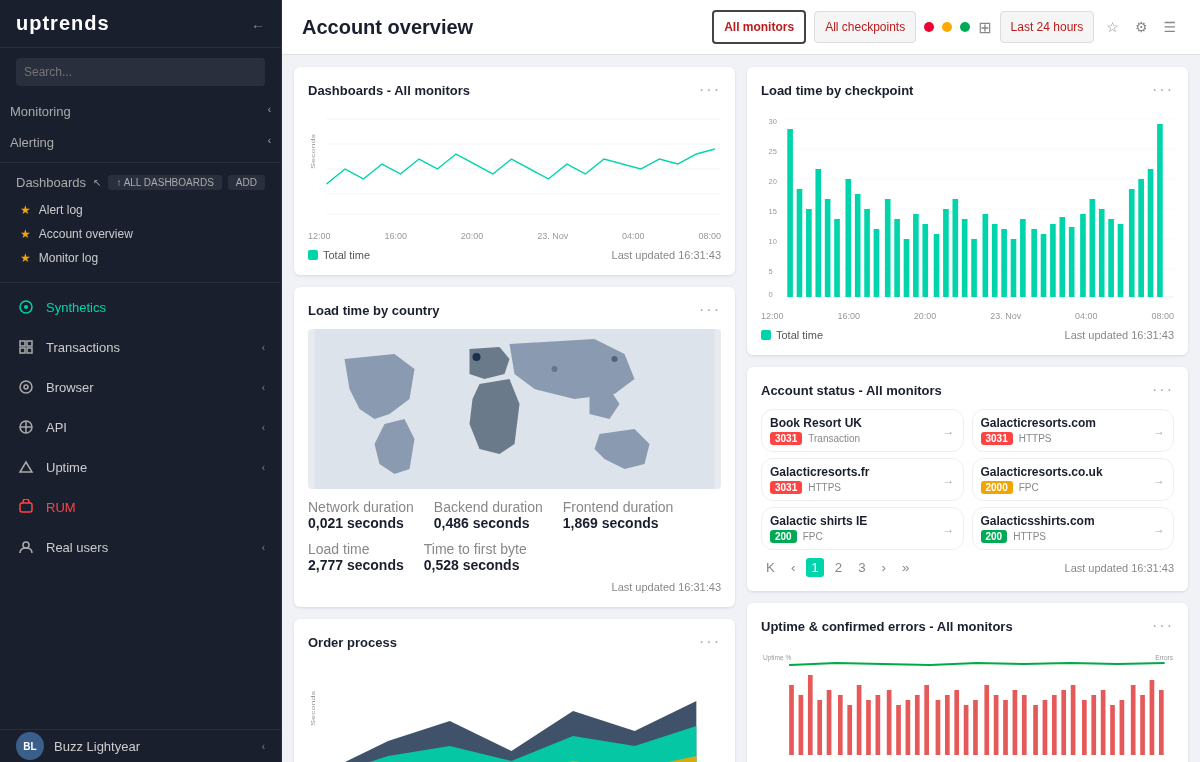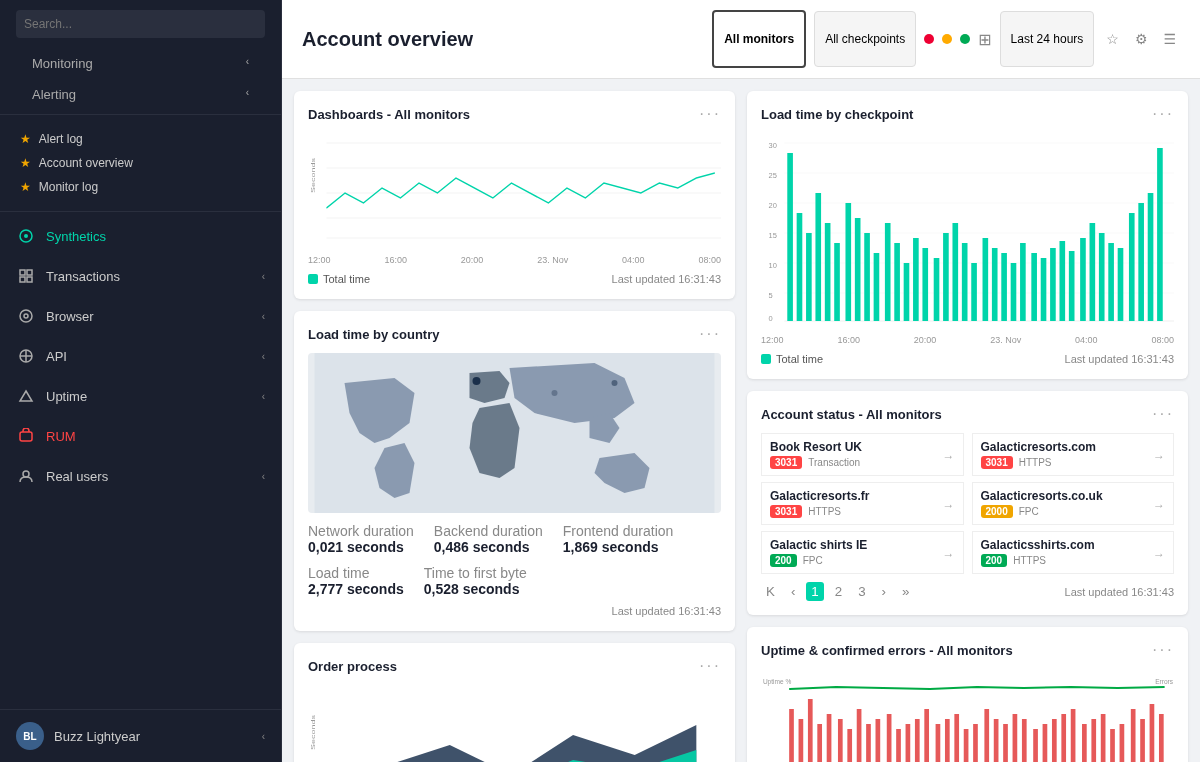--- a/index.html
+++ b/index.html
@@ -5,46 +5,46 @@
     * { box-sizing: border-box; margin: 0; padding: 0; }
     body { font-family: -apple-system, BlinkMacSystemFont, 'Segoe UI', sans-serif; background: #1a1f2e; color: #e0e0e0; display: flex; height: 762px; width: 1200px; overflow: hidden; font-size: 12px; }
 
     
     #sidebar { width: 282px; min-width: 282px; background: #1a1f2e; border-right: 1px solid #2a2f3e; display: flex; flex-direction: column; height: 762px; overflow-y: auto; }
     .sidebar-logo { padding: 12px 16px; display: flex; align-items: center; justify-content: space-between; border-bottom: 1px solid #2a2f3e; }
     .logo-text { color: #fff; font-size: 20px; font-weight: 700; letter-spacing: 1px; }
     .logo-arrow { color: #888; font-size: 14px; cursor: pointer; }
     .sidebar-search { padding: 10px 16px; }
     .sidebar-search-box { background: #2a2f3e; border: none; border-radius: 4px; width: 100%; height: 28px; color: #aaa; padding: 0 8px; font-size: 12px; }
-    .sidebar-section { padding: 8px 32px; color: #aaa; font-size: 13px; cursor: pointer; display: flex; justify-content: space-between; }
+    .sidebar-section { padding: 8px 10px; color: #aaa; font-size: 13px; cursor: pointer; display: flex; justify-content: space-between; }
     .sidebar-section .arrow { font-size: 10px; }
     .sidebar-divider { height: 1px; background: #2a2f3e; margin: 4px 0; }
     .dashboards-section { padding: 8px 16px; }
     .dashboards-header { display: flex; align-items: center; justify-content: space-between; margin-bottom: 8px; }
     .dashboards-title { color: #aaa; font-size: 13px; cursor: pointer; }
     .dashboards-controls { display: flex; gap: 6px; }
     .dash-btn { background: #2a2f3e; color: #aaa; border: none; border-radius: 3px; padding: 2px 8px; font-size: 10px; cursor: pointer; }
     .dash-item { display: flex; align-items: center; gap: 8px; padding: 5px 4px; color: #ccc; cursor: pointer; font-size: 12px; border-radius: 3px; }
     .dash-item .star { color: #f0a500; font-size: 12px; }
     .sidebar-nav-item { display: flex; align-items: center; gap: 10px; padding: 10px 16px; color: #ccc; cursor: pointer; font-size: 13px; border-radius: 3px; position: relative; }
     .sidebar-nav-item.active { color: #00d4aa; }
     .sidebar-nav-item.rum-active { color: #ff4444; }
     .sidebar-nav-item .nav-arrow { margin-left: auto; color: #888; font-size: 10px; }
     .nav-icon { width: 20px; height: 20px; display: flex; align-items: center; justify-content: center; font-size: 14px; flex-shrink: 0; }
-    .sidebar-footer { margin-top: auto; border-top: 1px solid #2a2f3e; padding: 12px 16px; display: flex; align-items: center; gap: 10px; cursor: pointer; }
+    .sidebar-footer { margin-top: auto; border-top: 1px solid #2a2f3e; padding: 2px 16px; display: flex; align-items: center; gap: 10px; cursor: pointer; }
     .avatar-circle { width: 28px; height: 28px; border-radius: 50%; background: #3a5f8a; display: flex; align-items: center; justify-content: center; font-size: 10px; color: #fff; font-weight: 600; }
     .footer-name { color: #ccc; font-size: 13px; }
     .footer-arrow { margin-left: auto; color: #888; font-size: 10px; }
 
     
     #main { flex: 1; background: #f0f2f5; overflow-y: auto; display: flex; flex-direction: column; }
     .main-header { background: #fff; padding: 10px 20px; display: flex; align-items: center; justify-content: space-between; border-bottom: 1px solid #e0e0e0; }
     .main-title { font-size: 20px; font-weight: 600; color: #1a1f2e; }
     .header-controls { display: flex; align-items: center; gap: 8px; }
-    .ctrl-btn { background: #f5f5f5; border: 1px solid #ddd; border-radius: 4px; padding: 20px 10px; font-size: 12px; color: #000000; cursor: pointer; }
+    .ctrl-btn { background: #f5f5f5; border: 1px solid #ddd; border-radius: 4px; padding: 8px 10px; font-size: 12px; color: #b91c1c; cursor: pointer; }
     .ctrl-btn.active-btn { background: #fff; border: 2px solid #444; font-weight: 600; }
     .status-dot { width: 10px; height: 10px; border-radius: 50%; display: inline-block; }
     .status-red { background: #e03; }
     .status-yellow { background: #fa0; }
     .status-green { background: #0a5; }
     .ctrl-icon { color: #888; font-size: 14px; cursor: pointer; padding: 4px; }
 
     .content-area { display: grid; grid-template-columns: 1fr 1fr; gap: 0; flex: 1; padding: 12px; gap: 12px; }
 
     
@@ -60,55 +60,67 @@
 
     
     .stats-row { display: flex; gap: 20px; margin-top: 10px; }
     .stat-item { }
     .stat-label { font-size: 14px; color: #888; }
     .stat-value { font-size: 14px; font-weight: 600; color: #1a1f2e; }
 
     
     .map-container { height: 160px; background: #e8ecf0; border-radius: 4px; overflow: hidden; position: relative; display: flex; align-items: center; justify-content: center; }
     .status-row { display: grid; grid-template-columns: 1fr 1fr; gap: 8px; margin-bottom: 6px; }
-    .status-cell { border: 1px solid #eee; border-radius: 0; padding: 6px 8px; display: flex; align-items: center; justify-content: space-between; cursor: pointer; }
+    .status-cell { border: 1px solid #eee; border-radius: 12px; padding: 6px 8px; display: flex; align-items: center; justify-content: space-between; cursor: pointer; }
     .status-cell-name { font-size: 12px; font-weight: 600; color: #1a1f2e; }
     .status-badge { font-size: 10px; font-weight: 700; padding: 1px 5px; border-radius: 3px; display: inline-block; }
     .badge-red { background: #ff4444; color: #fff; }
     .badge-green { background: #00aa55; color: #fff; }
     .badge-yellow { background: #f0a500; color: #fff; }
     .status-type { font-size: 10px; color: #888; }
     .status-arrow { color: #aaa; font-size: 12px; }
     .pagination { display: flex; align-items: center; gap: 6px; font-size: 12px; color: #888; }
     .page-btn { cursor: pointer; padding: 2px 5px; border-radius: 3px; border: none; background: none; color: #888; }
     .page-btn.current { background: #00d4aa; color: #fff; border-radius: 3px; }
 
     
     svg text { font-family: -apple-system, sans-serif; }
   </style>
 </head>
 <body>
 
 <div id="sidebar">
+  <div class="sidebar-logo">
+    <span class="logo-text">uptrends</span>
+    <span class="logo-arrow">←</span>
+  </div>
   <div class="sidebar-search">
     <input class="sidebar-search-box" placeholder="Search..." style="">
   </div>
 
   <div class="sidebar-section">
     <span>Monitoring</span>
     <span class="arrow">‹</span>
   </div>
   <div class="sidebar-section">
     <span>Alerting</span>
     <span class="arrow">‹</span>
   </div>
 
   <div class="sidebar-divider"></div>
 
   <div class="dashboards-section">
+    <div class="dashboards-header">
+      <span class="dashboards-title">Dashboards</span>
+      <span class="arrow" style="color:#aaa;font-size:10px;">↖</span>
+      <div class="dashboards-controls">
+        <button class="dash-btn">↑ ALL DASHBOARDS</button>
+        <button class="dash-btn">ADD</button>
+      </div>
+    </div>
     <div class="dash-item">
       <span class="star">★</span>
       <span>Alert log</span>
     </div>
     <div class="dash-item">
       <span class="star">★</span>
       <span>Account overview</span>
     </div>
     <div class="dash-item">
       <span class="star">★</span>

